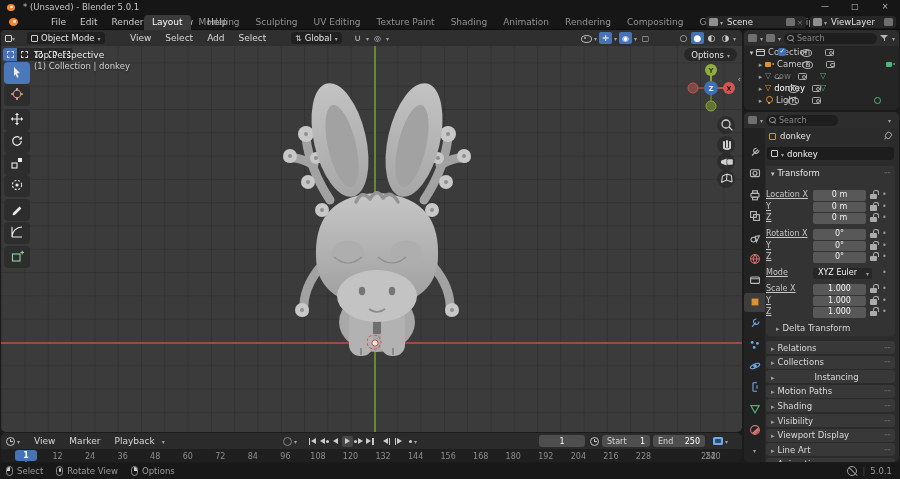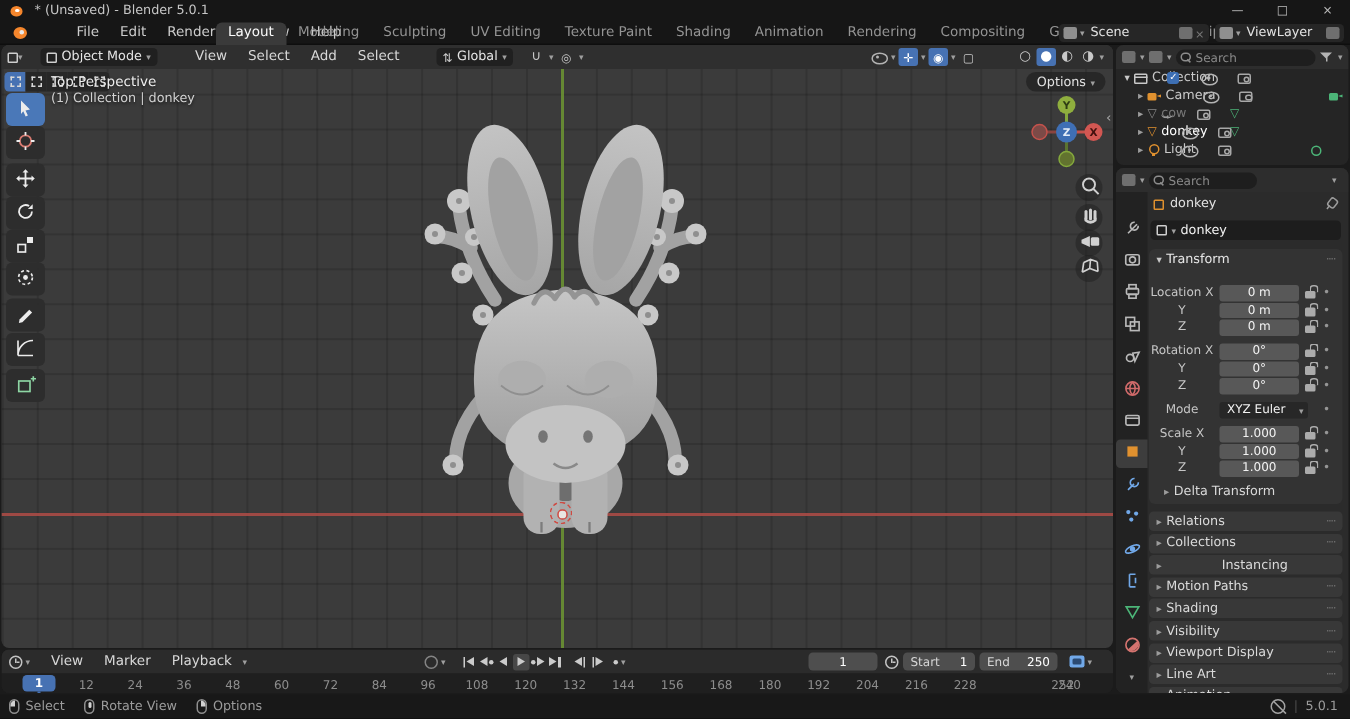--- a/index.html
+++ b/index.html
@@ -140,21 +140,21 @@
   .pmain { position:absolute; left:21px; top:16px; right:0; bottom:0; }
   .breadcrumb { position:absolute; left:4px; top:2px; height:12px; display:flex; align-items:center; gap:4px; font-size:8.5px; color:#e2e2e2; }
   .pin { position:absolute; right:8px; top:3px; width:8px; height:9px; transform:rotate(38deg); }
   .pin::before { content:""; position:absolute; left:2px; top:0; width:4px; height:5px; border:1px solid #9c9c9c; border-radius:2px; }
   .pin::after { content:""; position:absolute; left:3.6px; top:5.8px; width:1px; height:3px; background:#9c9c9c; }
   .name-field { position:absolute; left:2px; right:5px; top:19px; height:13px; background:#1d1d1d; border-radius:3px; display:flex; align-items:center; gap:3px; padding:0 4px; color:#f2f2f2; font-size:8.5px; }
   .tpanel { position:absolute; left:1px; right:4px; top:38px; height:170px; background:#333333; border-radius:4px; }
   .tpanel-hdr { position:absolute; left:0; right:0; top:0; height:14px; display:flex; align-items:center; gap:3px; padding:0 5px; font-size:8.5px; color:#e6e6e6; }
   .tpanel-hdr .grip { margin-left:auto; }
   .t-row { position:absolute; left:0; right:0; height:10.5px; }
-  .t-label { position:absolute; left:0; width:44px; text-align:center; font-size:8px; color:#c6c6c6; line-height:10.5px; white-space:nowrap; }
+  .t-label { position:absolute; left:0; width:44px; text-align:left; font-size:8px; color:#c6c6c6; line-height:10.5px; white-space:nowrap;text-decoration:underline; }
   .t-field { position:absolute; left:47px; width:53px; height:10.5px; background:#585858; border-radius:2px; color:#f2f2f2; font-size:8px; text-align:center; line-height:10.5px; }
   .t-field.drop { width:59px; background:#272727; text-align:left; padding-left:5px; }
   .t-field.drop .crt { position:absolute; right:3px; top:1px; }
   .lock { position:absolute; left:104px; top:3.6px; width:7px; height:5.5px; background:#ababab; border-radius:1px; }
   .lock::before { content:""; position:absolute; left:2.8px; top:-3.6px; width:4px; height:3.6px; border:1.1px solid #ababab; border-bottom:none; border-radius:2.5px 2.5px 0 0; }
   .dotdec { position:absolute; left:116px; top:0; color:#969696; font-size:8px; line-height:10.5px; }
   .subsec { position:absolute; left:10px; right:6px; height:12px; display:flex; align-items:center; gap:3px; font-size:8.5px; color:#d8d8d8; }
   .section { position:absolute; left:1px; right:4px; height:13px; background:#383838; border-radius:3px; display:flex; align-items:center; gap:3px; padding:0 5px; font-size:8.5px; color:#dadada; }
   .section .grip { margin-left:auto; }
 

